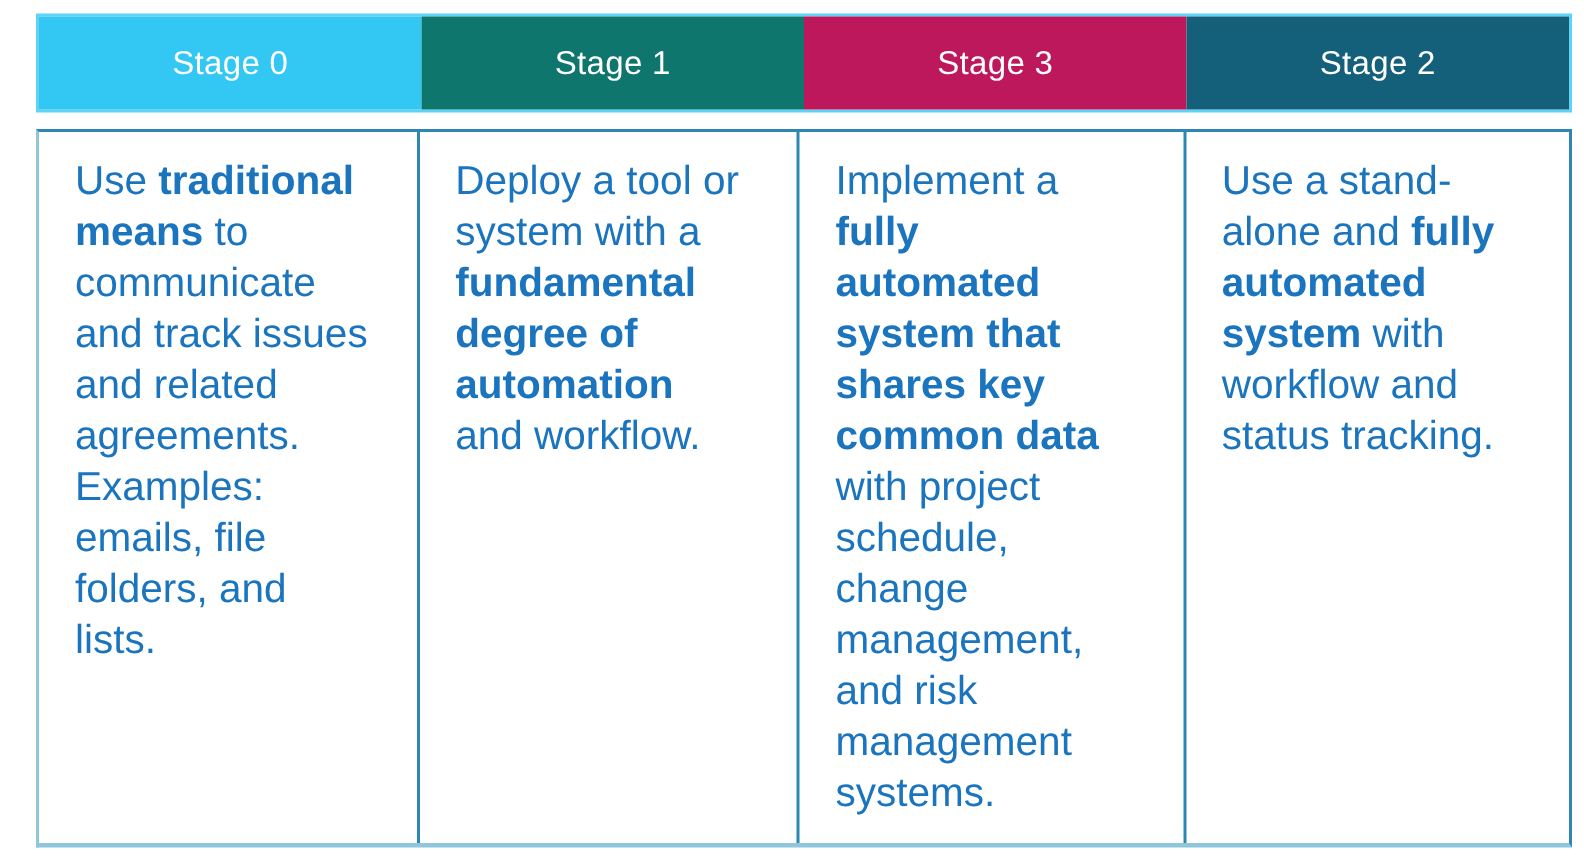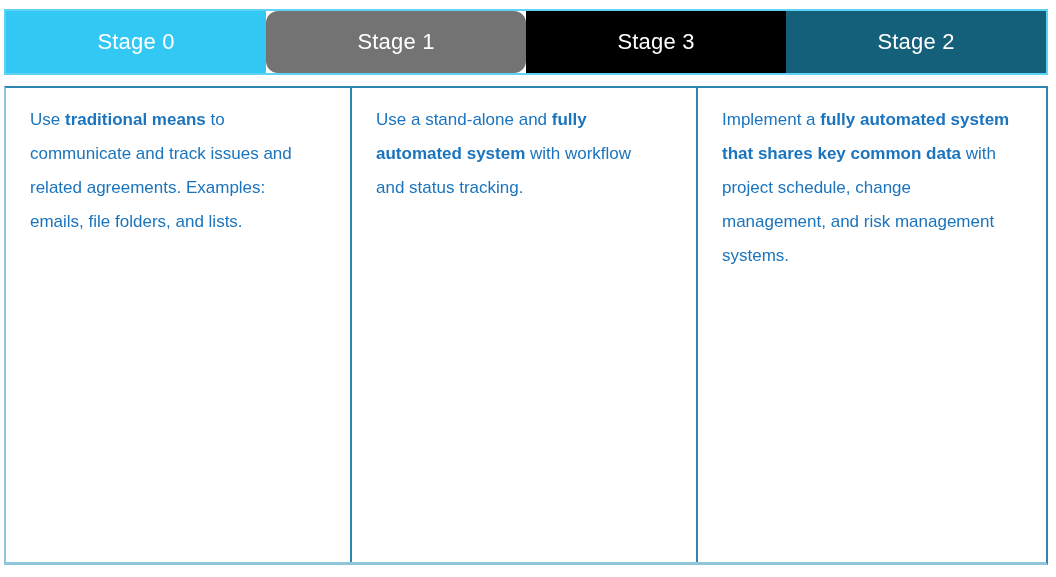--- a/index.html
+++ b/index.html
@@ -7,21 +7,21 @@
     padding: 0;
     background: #ffffff;
     font-family: "Liberation Sans", sans-serif;
   }
   .canvas {
     position: relative;
     width: 1056px;
     height: 577px;
     background: #ffffff;
     box-sizing: border-box;
-    padding: 9px 8px 12px 4px;
+    padding: 9px 8px 12px 24px;
     display: flex;
     flex-direction: column;
     overflow: hidden;
   }
   .header-row {
     display: flex;
     height: 66px;
     box-sizing: border-box;
     border: 2px solid var(--header-outline, #5FD3F5);
     flex: none;
@@ -50,21 +50,21 @@
     border-bottom: 3px solid var(--outer-light, #8EC7DB);
     border-left: 2px solid var(--outer-light, #8EC7DB);
     background: #ffffff;
   }
   .body-cell {
     flex: 1 1 0;
     box-sizing: border-box;
     border-left: 2px solid var(--grid-dark, #2E87B2);
     padding: 15px 36px 0 24px;
     color: var(--body-text, #1B74BE);
-    font-size: 17px;
+    font-size: 27px;
     line-height: 34px;
   }
   .body-cell:first-child {
     border-left: none;
     padding-right: 32px;
   }
   .body-cell:nth-child(2) {
     padding-right: 32px;
   }
   .body-cell .b {
@@ -72,29 +72,30 @@
   }
 </style>
 </head>
 <body>
 
 <div class="canvas">
   <div class="header-row">
       <div class="header-cell" style="background: rgb(51, 200, 244);">
         <span>Stage 0</span>
       </div>
-      <div class="header-cell" style="background: #737373; border-radius: 12px;">
+      <div class="header-cell" style="background: #0f766e;">
         <span>Stage 1</span>
       </div>
-      <div class="header-cell" style="background: #000000;">
+      <div class="header-cell" style="background: #be185d;">
         <span>Stage 3</span>
       </div>
       <div class="header-cell" style="background: rgb(20, 95, 121);">
         <span>Stage 2</span>
       </div>
     </div>
   <div class="row-gap"></div>
   <div class="body-row">
       <div class="body-cell"><span>Use </span><span class="b">traditional means</span><span> to communicate and track issues and related agreements. Examples: emails, file folders, and lists.</span></div>
+      <div class="body-cell"><span>Deploy a tool or system with a </span><span class="b">fundamental degree of automation</span><span> and workflow.</span></div>
+      <div class="body-cell"><span>Implement a </span><span class="b">fully automated system that shares key common data</span><span> with project schedule, change management, and risk management systems.</span></div>
       <div class="body-cell"><span>Use a stand-alone and </span><span class="b">fully automated system</span><span> with workflow and status tracking.</span></div>
-      <div class="body-cell"><span>Implement a </span><span class="b">fully automated system that shares key common data</span><span> with project schedule, change management, and risk management systems.</span></div>
     </div>
 </div>
 
 </body></html>

